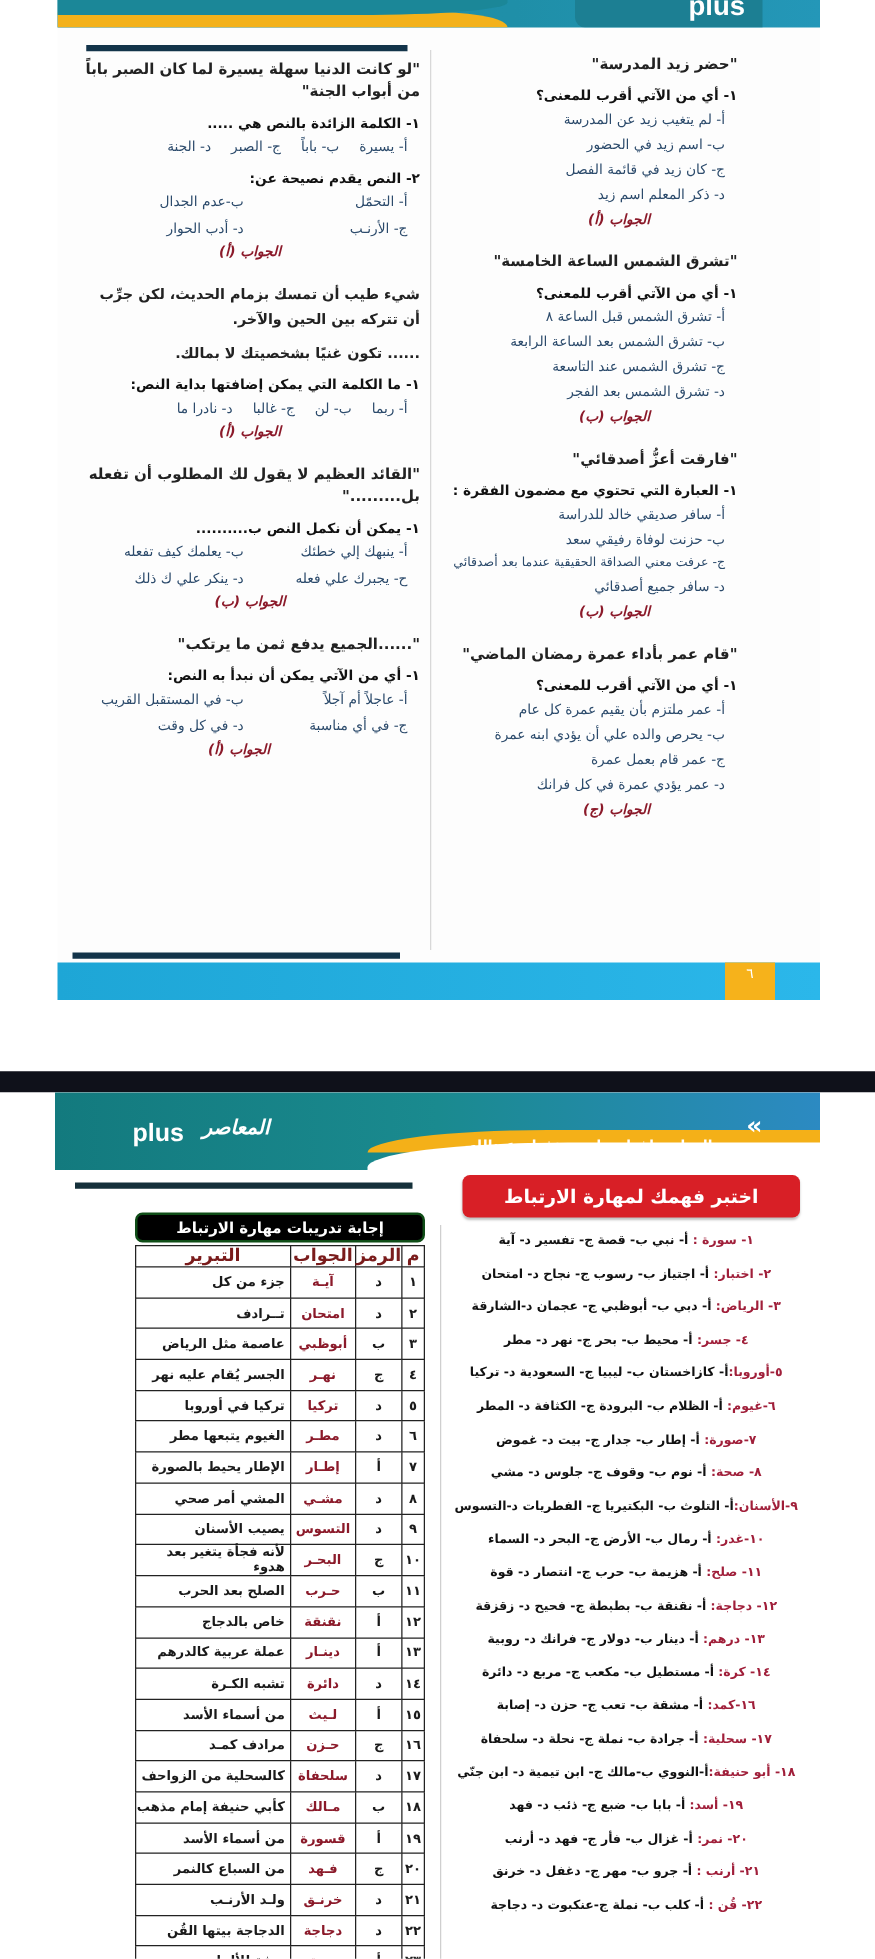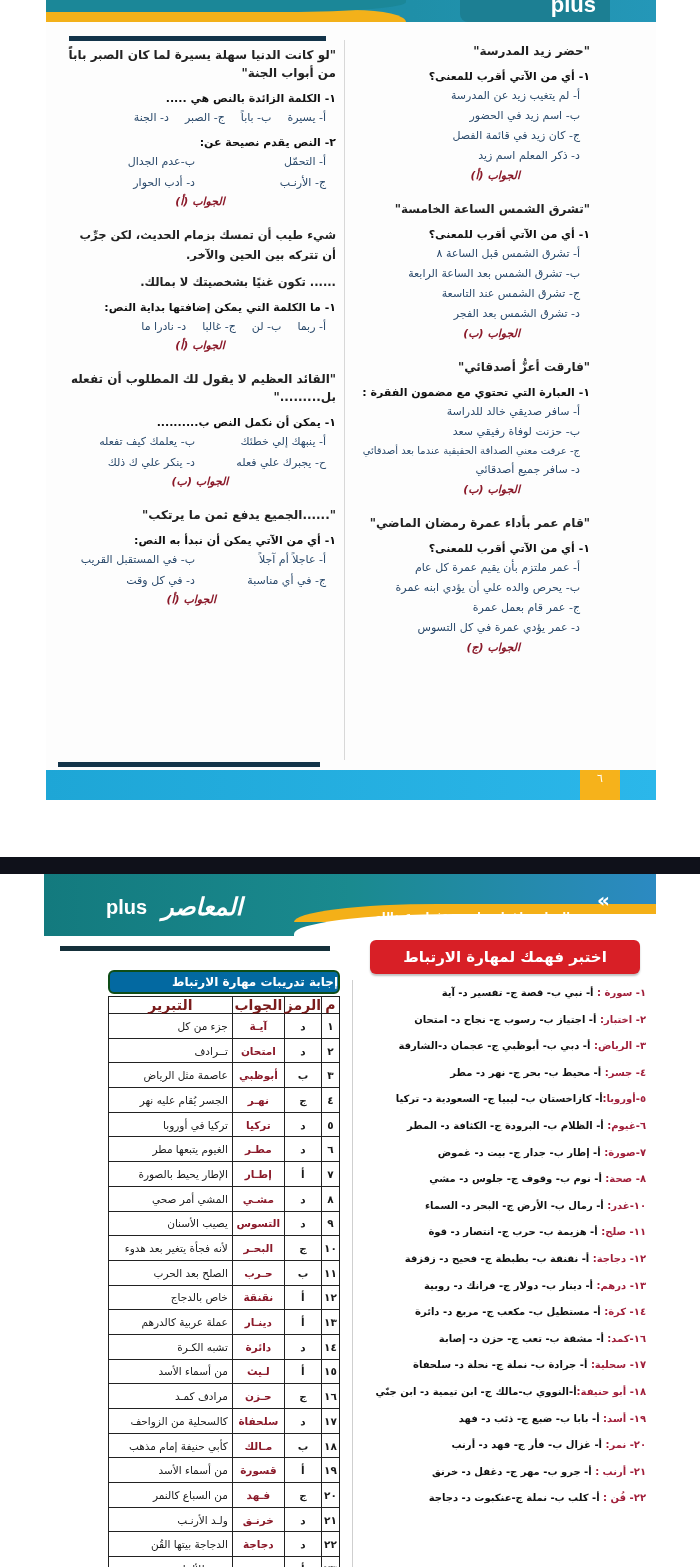--- a/index.html
+++ b/index.html
@@ -86,56 +86,56 @@
   }
   .p2-band .lower {
     position: absolute; left: 250px; top: 40px; width: 380px; height: 30px; background: #ffffff;
     border-top-left-radius: 160px 20px;
   }
   .p2-band .brand {
     position: absolute; left: 62px; top: 22px; color: #fff; font-weight: bold; font-size: 20px;
     font-family: "Liberation Sans", sans-serif;
   }
   .p2-band .brand-ar {
-    position: absolute; left: 118px; top: 18px; color: #fff; font-style: italic; font-weight: bold; font-size: 24px;
+    position: absolute; left: 118px; top: 18px; color: #fff; font-style: italic; font-weight: bold; font-size: 16px;
     font-family: "DejaVu Serif", serif;
   }
   .p2-band .header-title {
     position: absolute; right: 86px; top: 36px; color: #fff; font-weight: bold; font-size: 11px; direction: rtl;
   }
   .p2-band .chev {
     position: absolute; right: 46px; top: 14px; color: #fff; font-weight: bold; font-size: 20px;
   }
   .p2-topbar { position: absolute; left: 60px; top: 72px; width: 270px; height: 5px; background: #15303a; }
 
   .red-title {
     position: absolute; left: 370px; top: 66px; width: 270px; height: 34px; background: #d81f26;
     border-radius: 6px; color: #fff; font-weight: bold; font-size: 15px; direction: rtl;
     text-align: center; line-height: 34px; box-shadow: 0 2px 2px rgba(0,0,0,0.25);
   }
   .green-title {
-    position: absolute; left: 108px; top: 96px; width: 232px; height: 24px; background: #0369a1;
+    position: absolute; left: 108px; top: 96px; width: 232px; height: 24px; background: #000000;
     border: 2px solid #0f4d17; border-radius: 6px; color: #fff; font-weight: bold; font-size: 12px;
-    direction: rtl; line-height: 20px;
+    direction: rtl; text-align: center; line-height: 20px;
   }
 
   table.ans {
     position: absolute; left: 108px; top: 122px; width: 232px; border-collapse: collapse; direction: rtl;
     font-size: 10.5px;
   }
   table.ans th, table.ans td { border: 1.2px solid #222; height: 24.7px; text-align: center; }
   table.ans th { height: 16px; font-size: 14px; color: #7a1c1c; }
   table.ans th.m, table.ans td.m { width: 18px; }
   table.ans th.s, table.ans td.s { width: 30px; }
   table.ans th.a, table.ans td.a { width: 52px; }
   table.ans td.a { color: #8b1a2a; font-weight: bold; }
-  table.ans td.j { text-align: right; padding-right: 4px; font-weight: normal; }
+  table.ans td.j { text-align: right; padding-right: 4px; font-weight: bold; }
   table.ans td.s, table.ans td.m { font-weight: bold; }
 
-  .quiz { position: absolute; left: 356px; top: 106px; width: 290px; direction: rtl; text-align: right; }
+  .quiz { position: absolute; left: 356px; top: 106px; width: 290px; direction: rtl; text-align: center; }
   .quiz .qi { font-size: 10px; font-weight: bold; color: #111; height: 26.6px; line-height: 26.6px; white-space: nowrap; overflow: hidden; }
   .quiz .qi .kw { color: #a01f3a; }
   .p2-divider { position: absolute; left: 352px; top: 106px; width: 1px; height: 590px; background: #cfcfcf; }
 </style>
 </head>
 <body>
 
 <div id="page1">
   <div class="paper"></div>
 
@@ -176,21 +176,21 @@
       <div class="opt" style="white-space:nowrap;font-size:10px;">ج- عرفت معني الصداقة الحقيقية عندما بعد أصدقائي</div>
       <div class="opt">د- سافر جميع أصدقائي</div>
       <div class="answer">الجواب (ب)</div>
     </div>
     <div class="block">
       <div class="quote">"قام عمر بأداء عمرة رمضان الماضي"</div>
       <div class="qtitle">١- أي من الآتي أقرب للمعنى؟</div>
       <div class="opt">أ- عمر ملتزم بأن يقيم عمرة كل عام</div>
       <div class="opt">ب- يحرص والده علي أن يؤدي ابنه عمرة</div>
       <div class="opt">ج- عمر قام بعمل عمرة</div>
-      <div class="opt">د- عمر يؤدي عمرة في كل التسوس</div>
+      <div class="opt">د- عمر يؤدي عمرة في كل فرانك</div>
       <div class="answer">الجواب (ج)</div>
     </div>
   </div>
 
   <div class="col p1-left" style="top:46px;">
     <div class="block">
       <div class="quote">"لو كانت الدنيا سهلة يسيرة لما كان الصبر باباً من أبواب الجنة"</div>
       <div class="qtitle">١- الكلمة الزائدة بالنص هي .....</div>
       <div class="opts-row">
         <span>أ- يسيرة</span>
@@ -423,20 +423,21 @@
   <div class="p2-divider"></div>
   <div class="quiz" id="quiz-list">
       <div class="qi"><span class="kw">١- سورة :</span><span> أ- نبي  ب- قصة  ج- تفسير  د- آية</span></div>
       <div class="qi"><span class="kw">٢- اختبار:</span><span> أ- اجتياز ب- رسوب ج- نجاح  د- امتحان</span></div>
       <div class="qi"><span class="kw">٣- الرياض:</span><span> أ- دبي ب- أبوظبي ج- عجمان د-الشارقة</span></div>
       <div class="qi"><span class="kw">٤- جسر:</span><span> أ- محيط  ب- بحر  ج- نهر  د- مطر</span></div>
       <div class="qi"><span class="kw">٥-أوروبا:</span><span>أ- كازاخستان ب- ليبيا ج- السعودية د- تركيا</span></div>
       <div class="qi"><span class="kw">٦-غيوم:</span><span> أ- الظلام ب- البرودة ج- الكثافة د- المطر</span></div>
       <div class="qi"><span class="kw">٧-صورة:</span><span> أ- إطار ب- جدار  ج- بيت  د- غموض</span></div>
       <div class="qi"><span class="kw">٨- صحة:</span><span> أ- نوم  ب- وقوف ج- جلوس  د- مشي</span></div>
+      <div class="qi"><span class="kw">٩-الأسنان:</span><span>أ- التلوث ب- البكتيريا ج- الفطريات د-التسوس</span></div>
       <div class="qi"><span class="kw">١٠-غدر:</span><span> أ- رمال ب- الأرض ج- البحر  د- السماء</span></div>
       <div class="qi"><span class="kw">١١- صلح:</span><span> أ- هزيمة ب- حرب ج- انتصار  د- قوة</span></div>
       <div class="qi"><span class="kw">١٢- دجاجة:</span><span> أ- نقنقة ب- بطبطة ج- فحيح  د- زقزقة</span></div>
       <div class="qi"><span class="kw">١٣- درهم:</span><span> أ- دينار ب- دولار  ج- فرانك  د- روبية</span></div>
       <div class="qi"><span class="kw">١٤- كرة:</span><span> أ- مستطيل ب- مكعب ج- مربع  د- دائرة</span></div>
       <div class="qi"><span class="kw">١٦-كمد:</span><span> أ- مشقة ب- تعب  ج- حزن  د- إصابة</span></div>
       <div class="qi"><span class="kw">١٧- سحلية:</span><span> أ- جرادة ب- نملة ج- نحلة  د- سلحفاة</span></div>
       <div class="qi"><span class="kw">١٨- أبو حنيفة:</span><span>أ-النووي ب-مالك ج- ابن تيمية  د- ابن جنّي</span></div>
       <div class="qi"><span class="kw">١٩- أسد:</span><span> أ- بابا  ب- ضبع  ج- ذئب  د- فهد</span></div>
       <div class="qi"><span class="kw">٢٠- نمر:</span><span> أ- غزال  ب- فأر  ج- فهد  د- أرنب</span></div>

